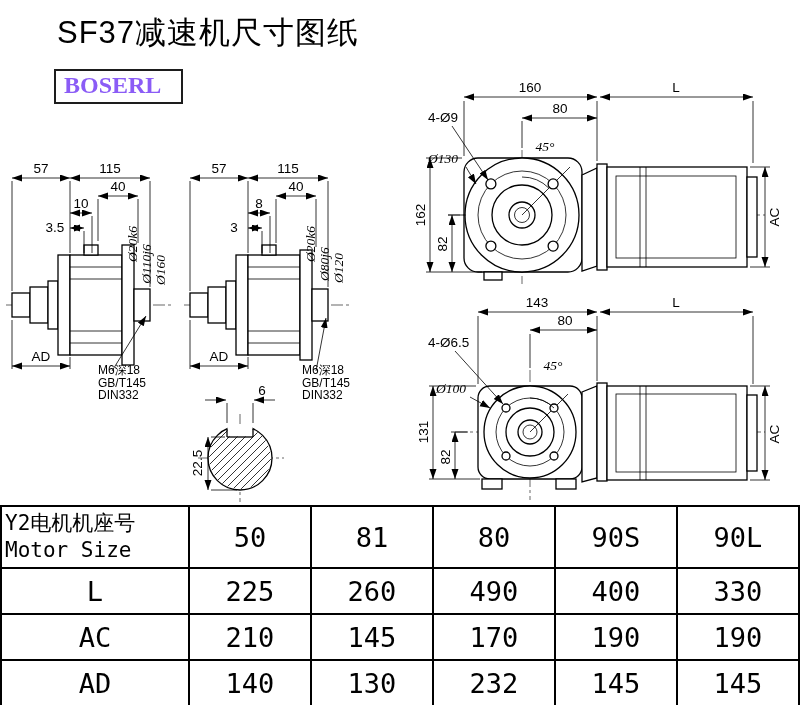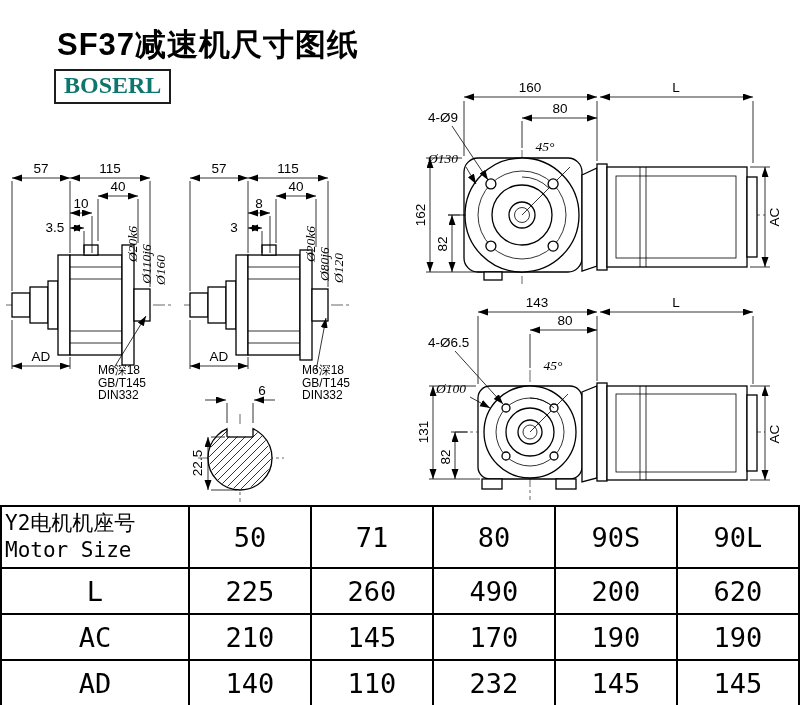--- a/index.html
+++ b/index.html
@@ -1,21 +1,21 @@
 <!DOCTYPE html>
 <html><head>
 <meta charset="utf-8">
 <style>
   * { margin:0; padding:0; box-sizing:border-box; }
   html,body { background:#ffffff; }
   body { width:800px; height:705px; font-family:"Liberation Sans",sans-serif; }
   .page { position:relative; width:800px; height:705px; background:#ffffff; overflow:hidden; }
-  .title { position:absolute; left:57px; top:24px; font-size:31px; font-weight:bold; color:#000; letter-spacing:1px; white-space:nowrap; }
-  .brand { position:absolute; left:54px; top:69px; border:2px solid #1d1d1d; padding:1px 8px 3px 8px;
-           font-family:"Liberation Serif",serif; font-size:24px; font-weight:bold; color:#0f766e; background:#fff; }
+  .title { position:absolute; left:57px; top:12px; font-size:31px; font-weight:normal; color:#000; letter-spacing:1px; white-space:nowrap; }
+  .brand { position:absolute; left:54px; top:69px; border:2px solid #1d1d1d; padding:1px 20px 3px 8px;
+           font-family:"Liberation Serif",serif; font-size:24px; font-weight:bold; color:#8b5cf6; background:#fff; }
   svg.draw { position:absolute; left:0; top:0; }
 
   
   .ln { fill:none; stroke:#000; stroke-width:1.3; }
   .fw { fill:#ffffff; stroke:#000; stroke-width:1.3; }
   .tn { fill:none; stroke:#000; stroke-width:0.8; }
   .dl { fill:none; stroke:#000; stroke-width:0.8; }
   .cl { fill:none; stroke:#000; stroke-width:0.6; stroke-dasharray:12 3 3 3; }
   text.d  { font:13.5px "Liberation Sans",sans-serif; fill:#000; }
   text.di { font:italic 13.5px "Liberation Serif",serif; fill:#000; }
@@ -313,45 +313,45 @@
   <table class="dim">
     <tbody>
         <tr class="hr">
       <td class="hd">
         <div class="hcell">
           <div>Y2电机机座号</div>
           <div>Motor Size</div>
         </div>
       </td>
       <td>50</td>
-      <td>71</td>
+      <td>81</td>
       <td>80</td>
       <td>90S</td>
       <td>90L</td>
     </tr>
     <tr class="dr">
       <td class="hd">L</td>
       <td>225</td>
       <td>260</td>
       <td>490</td>
-      <td>200</td>
-      <td>620</td>
+      <td>400</td>
+      <td>330</td>
     </tr>
     <tr class="dr">
       <td class="hd">AC</td>
       <td>210</td>
       <td>145</td>
       <td>170</td>
       <td>190</td>
       <td>190</td>
     </tr>
     <tr class="dr">
       <td class="hd">AD</td>
       <td>140</td>
-      <td>110</td>
+      <td>130</td>
       <td>232</td>
       <td>145</td>
       <td>145</td>
     </tr>
   </tbody>
     </table>
 
 </div>
 
 </body></html>

